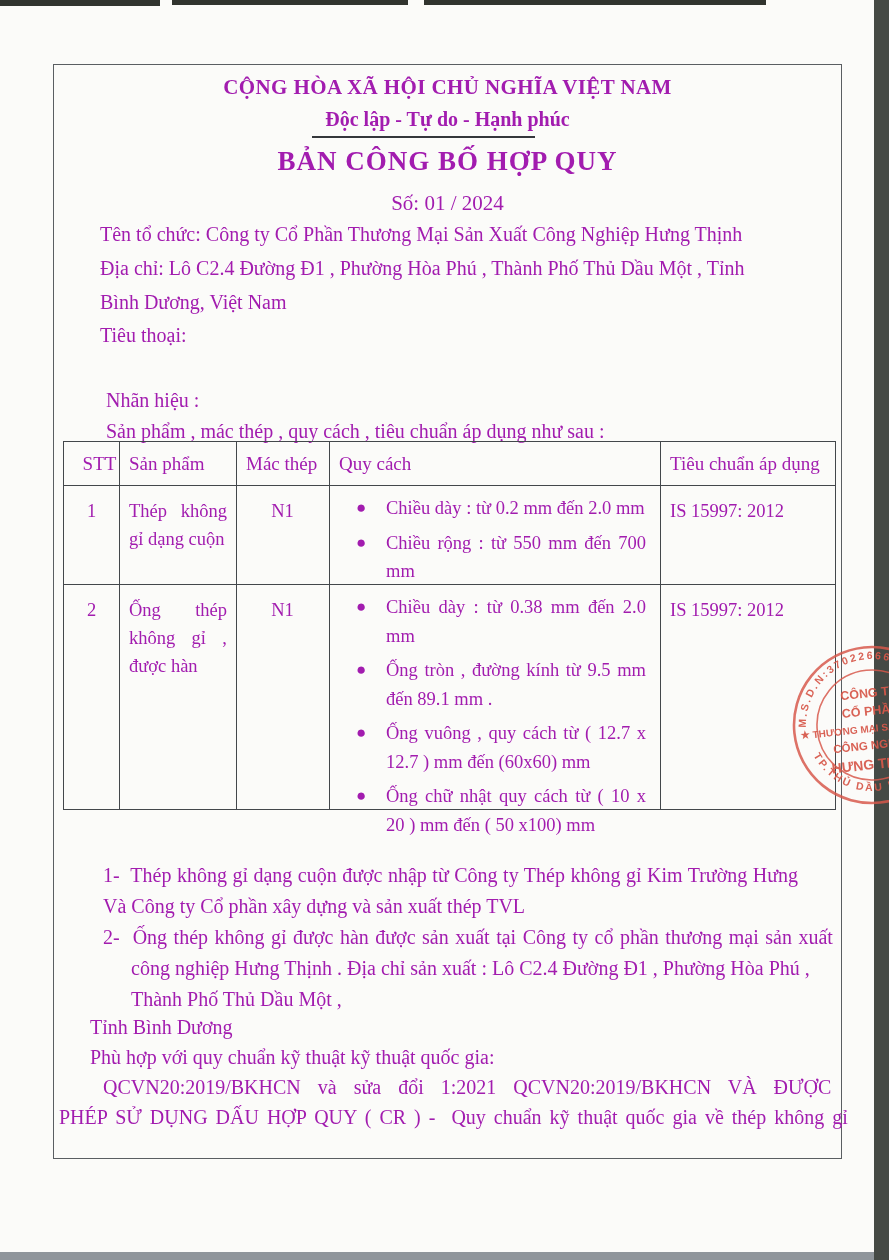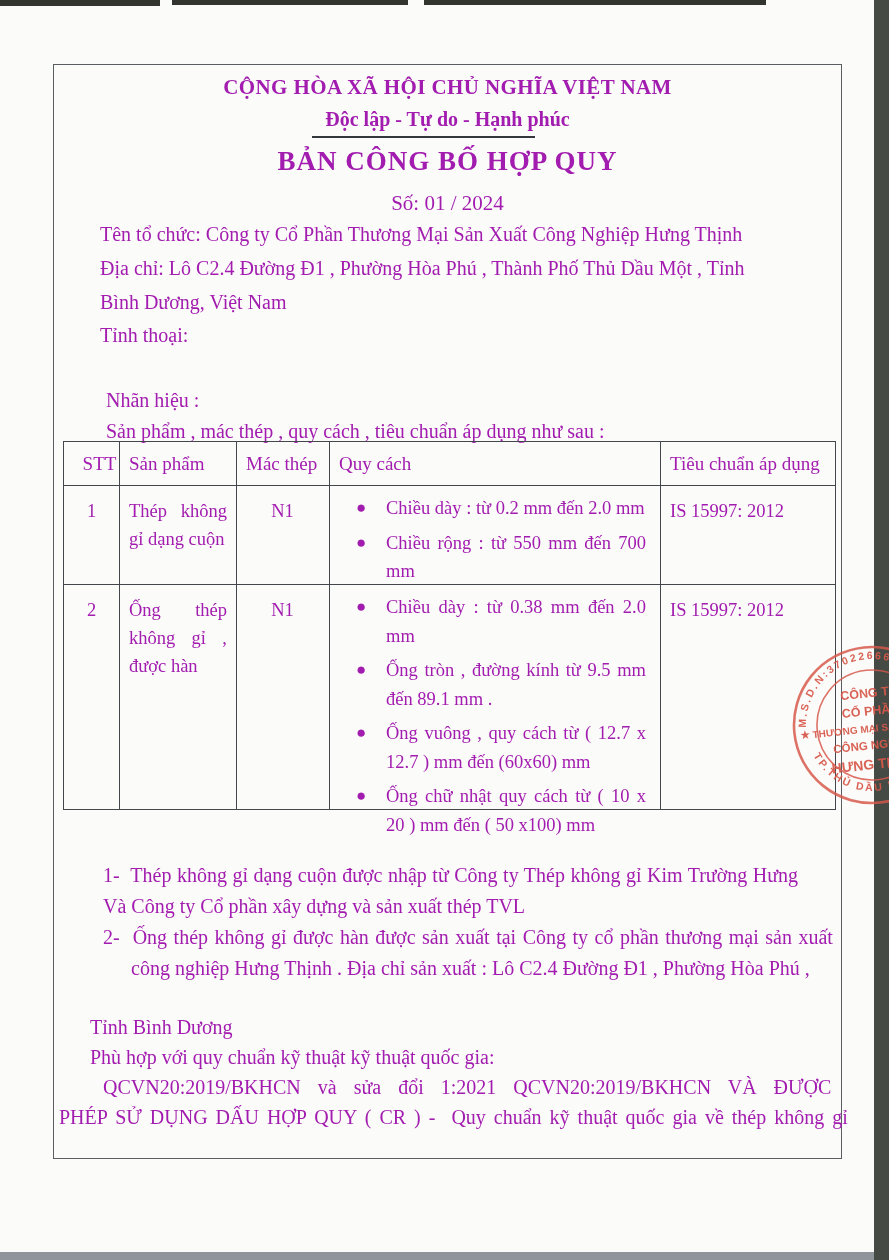--- a/index.html
+++ b/index.html
@@ -58,21 +58,21 @@
 
   <div class="ln ctr national">CỘNG HÒA XÃ HỘI CHỦ NGHĨA VIỆT NAM</div>
   <div class="ln ctr motto">Độc lập - Tự do - Hạnh phúc</div>
   <div class="motto-underline"></div>
   <div class="ln ctr doc-title">BẢN CÔNG BỐ HỢP QUY</div>
   <div class="ln ctr doc-number">Số: 01 / 2024</div>
 
   <div class="ln" style="left:100px;top:221px;">Tên tổ chức: Công ty Cổ Phần Thương Mại Sản Xuất Công Nghiệp Hưng Thịnh</div>
   <div class="ln" style="left:100px;top:255px;">Địa chỉ: Lô C2.4 Đường Đ1 , Phường Hòa Phú , Thành Phố Thủ Dầu Một , Tỉnh</div>
   <div class="ln" style="left:100px;top:289px;">Bình Dương, Việt Nam</div>
-  <div class="ln" style="left:100px;top:322px;">Tỉnh thoại:</div>
+  <div class="ln" style="left:100px;top:322px;">Tiêu thoại:</div>
   <div class="ln" style="left:106px;top:387px;text-align:right;">Nhãn hiệu :</div>
   <div class="ln" style="left:106px;top:418px;">Sản phẩm , mác thép , quy cách , tiêu chuẩn áp dụng như sau :</div>
 
   <div class="tbl">
     <div class="vline" style="left:55px;"></div>
     <div class="vline" style="left:172px;"></div>
     <div class="vline" style="left:265px;"></div>
     <div class="vline" style="left:596px;"></div>
     <div class="hline" style="top:43px;"></div>
     <div class="hline" style="top:142px;"></div>
@@ -119,20 +119,21 @@
           <span class="btxt">Ống chữ nhật quy cách từ ( 10 x 20 ) mm đến ( 50 x100) mm</span>
         </div>
     </div>
     <div class="cell" style="left:606px;top:154px;width:160px;">IS 15997: 2012</div>
   </div>
 
   <div class="ln noteline" style="left:103px;top:862px;word-spacing:.5px;">1-  Thép không gỉ dạng cuộn được nhập từ Công ty Thép không gỉ Kim Trường Hưng</div>
   <div class="ln noteline" style="left:103px;top:893px;">Và Công ty Cổ phần xây dựng và sản xuất thép TVL</div>
   <div class="ln noteline" style="left:103px;top:924px;word-spacing:1.5px;">2-  Ống thép không gỉ được hàn được sản xuất tại Công ty cổ phần thương mại sản xuất</div>
   <div class="ln noteline" style="left:131px;top:955px;">công nghiệp Hưng Thịnh . Địa chỉ sản xuất : Lô C2.4 Đường Đ1 , Phường Hòa Phú ,</div>
+  <div class="ln noteline" style="left:131px;top:986px;">Thành Phố Thủ Dầu Một ,</div>
   <div class="ln noteline" style="left:90px;top:1014px;">Tỉnh Bình Dương</div>
   <div class="ln noteline" style="left:90px;top:1044px;">Phù hợp với quy chuẩn kỹ thuật kỹ thuật quốc gia:</div>
   <div class="ln noteline" style="left:103px;top:1074px;word-spacing:12px;">QCVN20:2019/BKHCN và sửa đổi 1:2021 QCVN20:2019/BKHCN VÀ ĐƯỢC</div>
   <div class="ln noteline" style="left:59px;top:1104px;word-spacing:3px;">PHÉP SỬ DỤNG DẤU HỢP QUY ( CR ) -  Quy chuẩn kỹ thuật quốc gia về thép không gỉ</div>
 
   <svg class="stamp" viewBox="0 0 170 170">
     <g fill="none" stroke="#d7584a" stroke-opacity="0.9">
       <circle cx="85" cy="85" r="78" stroke-width="2.6"></circle>
       <circle cx="85" cy="85" r="55" stroke-width="1.6"></circle>
     </g>

